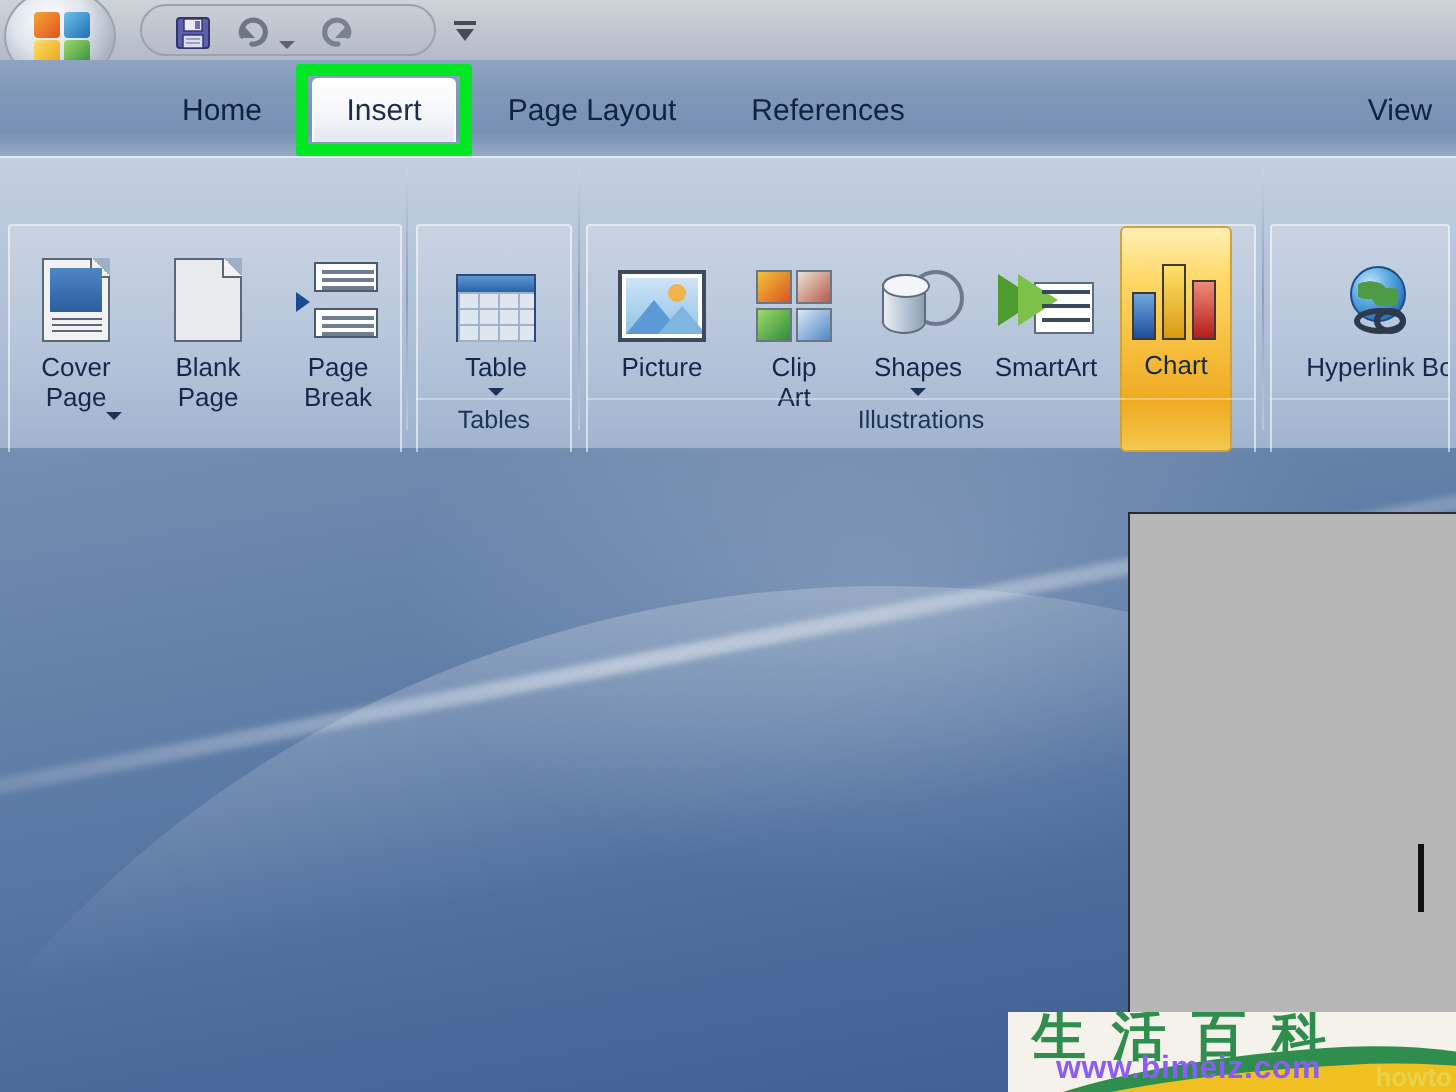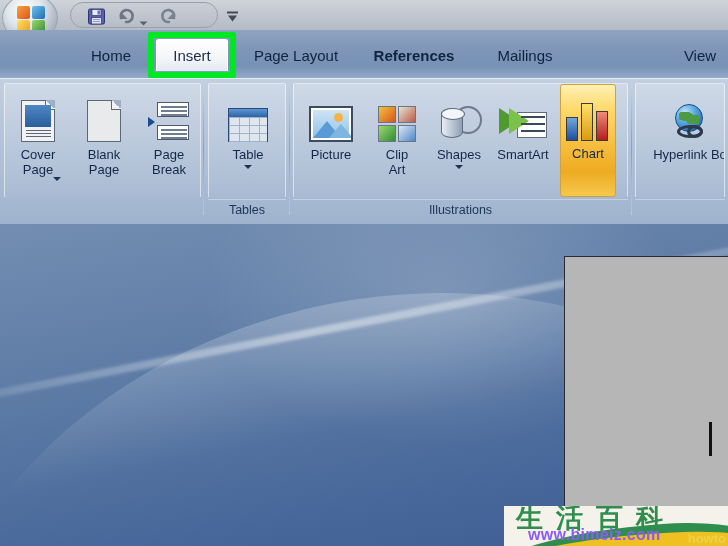--- a/index.html
+++ b/index.html
@@ -94,21 +94,21 @@
   .tab.active {
     background:linear-gradient(180deg,#ffffff 0%, #f4f6f9 55%, #e4e9f0 100%);
     border:1px solid #ffffff;
     border-bottom:none;
     border-radius:3px 3px 0 0;
     color:#1b2c48;
   }
   #tab-home   { left:80px;  width:62px; }
   #tab-insert { left:156px; width:72px; top:9px; height:32px;}
   #tab-pagelayout { left:240px; width:112px; }
-  #tab-references { left:366px; width:96px;font-weight:bold; }
+  #tab-references { left:366px; width:96px; }
   #tab-mailings   { left:482px; width:86px; }
   #tab-review     { left:586px; width:72px; }
   #tab-view       { left:676px; width:48px; }
 
   #insert-highlight {
     position:absolute; left:148px; top:32px; width:88px; height:46px;
     border:6px solid #00e824;
     border-radius:2px;
     pointer-events:none;
   }
@@ -121,20 +121,21 @@
   }
   .group {
     position:absolute; top:4px; height:136px;
   }
   .group-body {
     position:relative; height:114px;
     border:1px solid rgba(255,255,255,0.55);
     border-bottom:none;
     border-radius:2px 2px 0 0;
     background:linear-gradient(180deg, rgba(255,255,255,0.22), rgba(255,255,255,0.02));
+    margin-top:29px;
   }
   .group-label {
     position:absolute; left:0; bottom:0; width:100%; height:20px;
     display:flex; align-items:center; justify-content:center;
     font-size:12.5px; color:#1c3456;
     border-top:1px solid rgba(255,255,255,0.35);
   }
   .group-sep {
     position:absolute; top:4px; width:1px; height:132px;
     background:linear-gradient(180deg, rgba(255,255,255,0.1), rgba(120,140,170,0.65), rgba(255,255,255,0.25));
@@ -330,21 +331,20 @@
       <span class="sq y"></span>
       <span class="sq g"></span>
     </div>
   </div>
 
   <div id="tabstrip">
     <div class="tab" id="tab-home">Home</div>
     <div class="tab active" id="tab-insert">Insert</div>
     <div class="tab" id="tab-pagelayout">Page Layout</div>
     <div class="tab" id="tab-references">References</div>
-    <div class="tab" id="tab-mailings">Mailings</div>
     <div class="tab" id="tab-view">View</div>
   </div>
   <div id="insert-highlight"></div>
 
   <div id="ribbon">
 
     <div class="group" id="grp-pages">
       <div class="group-body">
 
         <div class="big-btn" style="left:2px">

